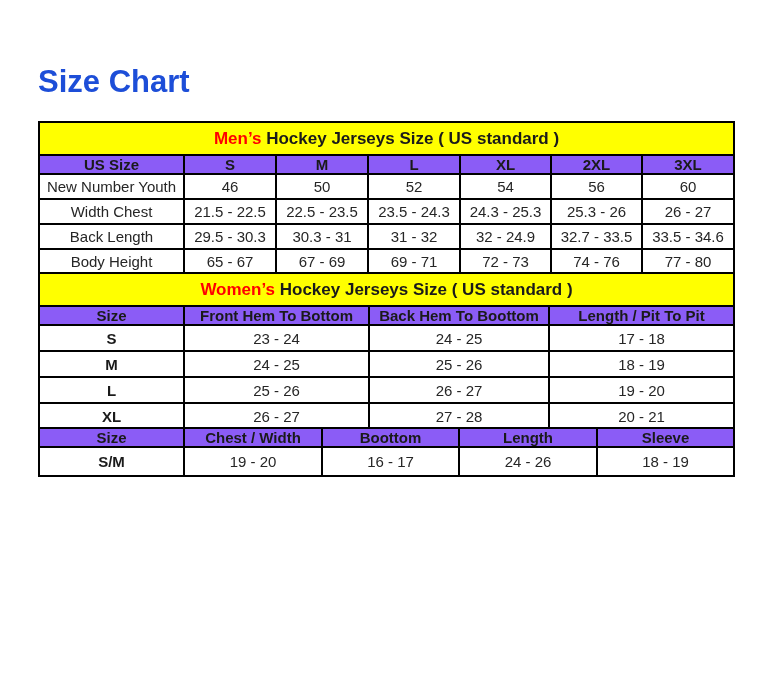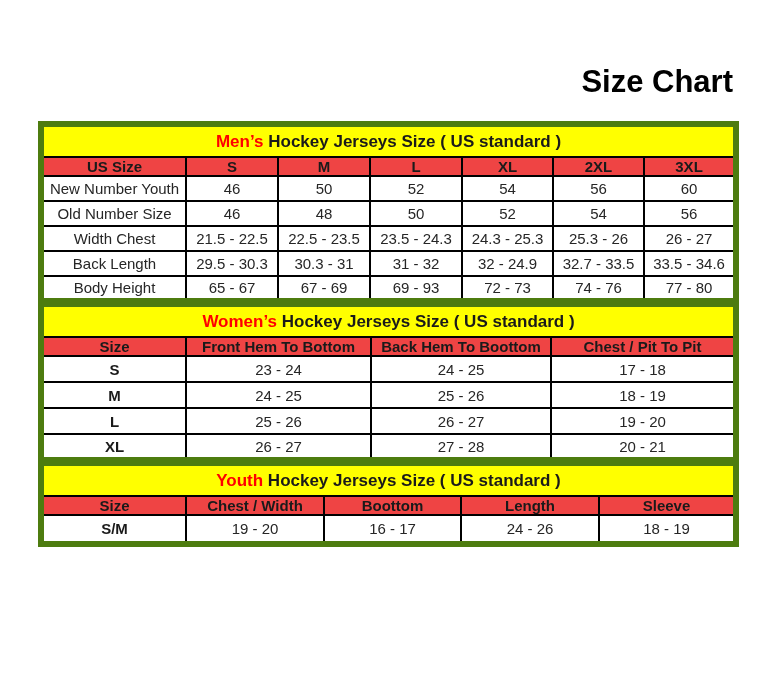--- a/index.html
+++ b/index.html
@@ -6,32 +6,32 @@
   html, body { background: #ffffff; }
   body {
     width: 776px; height: 692px;
     font-family: "Liberation Sans", sans-serif;
     color: #222222;
   }
   .page { position: relative; width: 776px; height: 692px; overflow: hidden; background: #ffffff; }
 
   .title {
     position: absolute; top: 64px; left: 38px; width: 695px;
-    text-align: right;
+    text-align: left;
     font-size: 31px; font-weight: bold;
-    color: #000000;
+    color: #1d4ed8;
   }
 
   .tables { position: absolute; left: 38px; top: 121px; width: 695px; }
 
   table.tbl {
     border-collapse: collapse;
     table-layout: fixed;
     width: 695px;
-    border: 6px solid #4d7c0f;
+    border: 2px solid #4d7c0f;
   }
   table.tbl + table.tbl { margin-top: -3px; }
 
   td, th {
     border: 2px solid #000000;
     text-align: center;
     vertical-align: middle;
     padding: 0;
     font-size: 15px;
     overflow: hidden;
@@ -45,21 +45,21 @@
     font-weight: bold;
     color: #1a1a1a;
   }
   .accent { color: #ff0000; }
 
   tr.cols th {
     height: 18px;
     font-size: 15px;
     font-weight: bold;
     color: #1a1a1a;
-    background: #ef4444;
+    background: #8b5cf6;
   }
 
   tr.data td { background: #ffffff; color: #262626; }
   .mens   tr.data td { height: 25px; }
   .womens tr.data td { height: 26px; }
   .youth  tr.data td { height: 29px; margin-top: 32px; }
 
   .womens td.lbl, .youth td.lbl { font-weight: bold; color: #1a1a1a; }
   .mens td.lbl { font-weight: normal; }
 
@@ -106,29 +106,20 @@
       <tr class="data">
         <td class="lbl">New Number Youth</td>
         <td>46</td>
         <td>50</td>
         <td>52</td>
         <td>54</td>
         <td>56</td>
         <td>60</td>
       </tr>
       <tr class="data">
-        <td class="lbl">Old Number Size</td>
-        <td>46</td>
-        <td>48</td>
-        <td>50</td>
-        <td>52</td>
-        <td>54</td>
-        <td>56</td>
-      </tr>
-      <tr class="data">
         <td class="lbl">Width Chest</td>
         <td>21.5 - 22.5</td>
         <td>22.5 - 23.5</td>
         <td>23.5 - 24.3</td>
         <td>24.3 - 25.3</td>
         <td>25.3 - 26</td>
         <td>26 - 27</td>
       </tr>
       <tr class="data">
         <td class="lbl">Back Length</td>
@@ -136,21 +127,21 @@
         <td>30.3 - 31</td>
         <td>31 - 32</td>
         <td>32 - 24.9</td>
         <td>32.7 - 33.5</td>
         <td>33.5 - 34.6</td>
       </tr>
       <tr class="data">
         <td class="lbl">Body Height</td>
         <td>65 - 67</td>
         <td>67 - 69</td>
-        <td>69 - 93</td>
+        <td>69 - 71</td>
         <td>72 - 73</td>
         <td>74 - 76</td>
         <td>77 - 80</td>
       </tr>
     </tbody>
       </table>
 
     <table class="tbl womens">
       <colgroup>
         <col style="width:145px">
@@ -159,21 +150,21 @@
           <col style="width:185px">
       </colgroup>
       <tbody>
           <tr class="section">
         <td colspan="4"><span class="accent">Women’s</span><span> Hockey Jerseys Size ( US standard )</span></td>
       </tr>
       <tr class="cols">
         <th>Size</th>
         <th>Front Hem To Bottom</th>
         <th><span>Back Hem To </span><span class="wavy">Boottom</span></th>
-        <th>Chest / Pit To Pit</th>
+        <th>Length / Pit To Pit</th>
       </tr>
       <tr class="data">
         <td class="lbl">S</td>
         <td>23 - 24</td>
         <td>24 - 25</td>
         <td>17 - 18</td>
       </tr>
       <tr class="data">
         <td class="lbl">M</td>
         <td>24 - 25</td>
@@ -197,23 +188,20 @@
 
     <table class="tbl youth">
       <colgroup>
         <col style="width:145px">
           <col style="width:138px">
           <col style="width:137px">
           <col style="width:138px">
           <col style="width:137px">
       </colgroup>
       <tbody>
-          <tr class="section">
-        <td colspan="5"><span class="accent">Youth</span><span> Hockey Jerseys Size ( US standard )</span></td>
-      </tr>
       <tr class="cols">
         <th>Size</th>
         <th>Chest / Width</th>
         <th>Boottom</th>
         <th>Length</th>
         <th>Sleeve</th>
       </tr>
       <tr class="data">
         <td class="lbl">S/M</td>
         <td>19 - 20</td>

